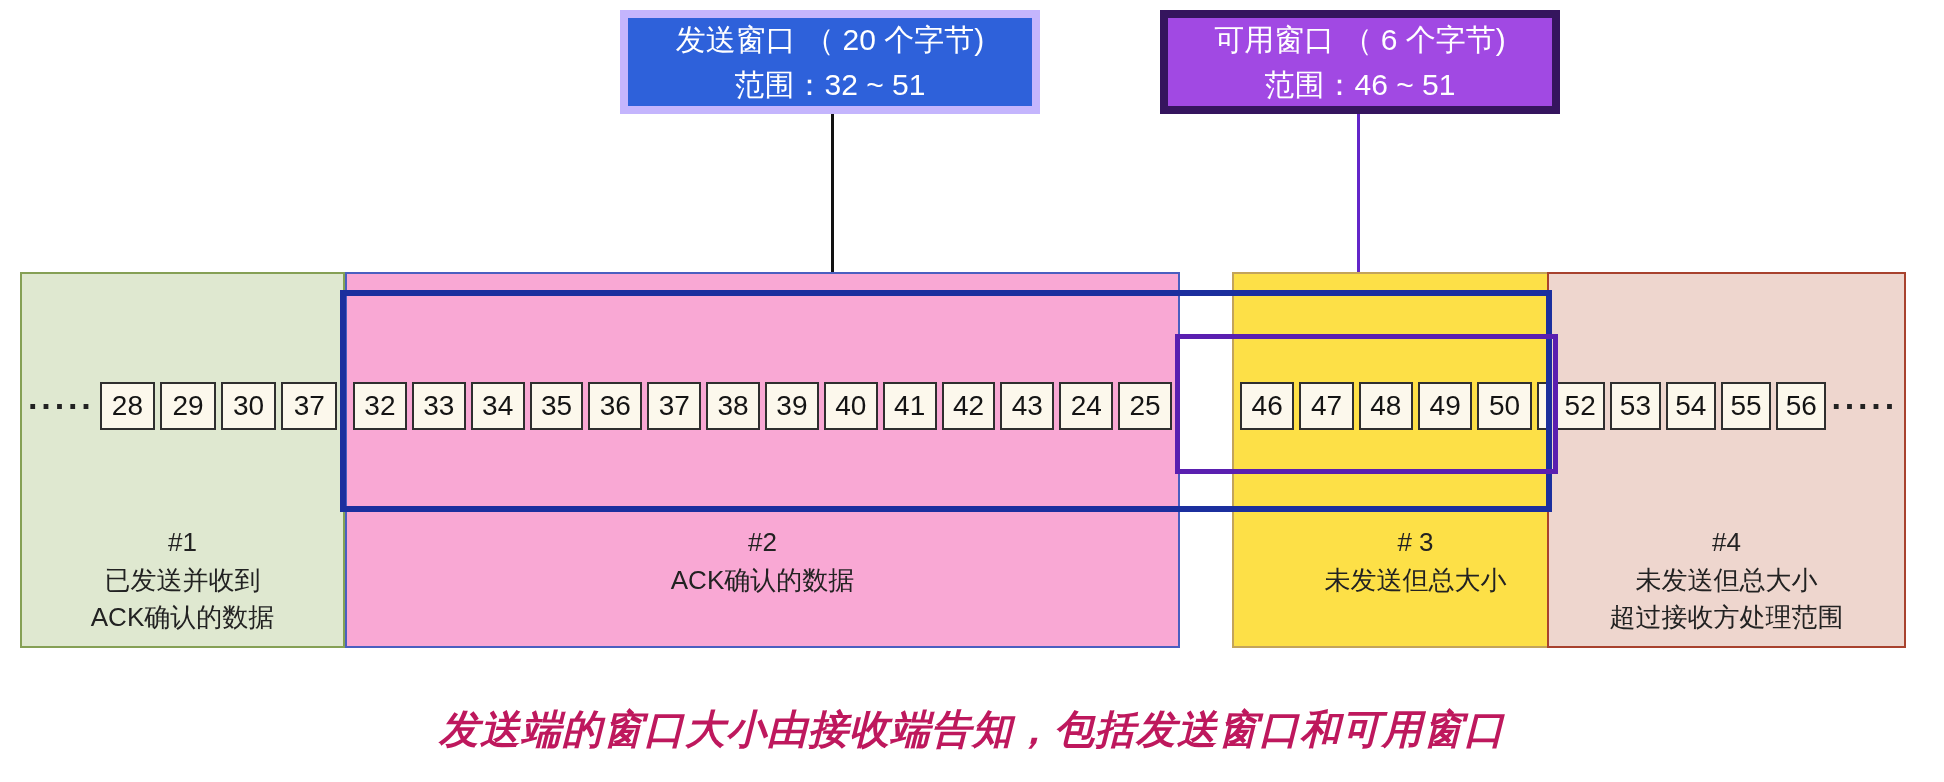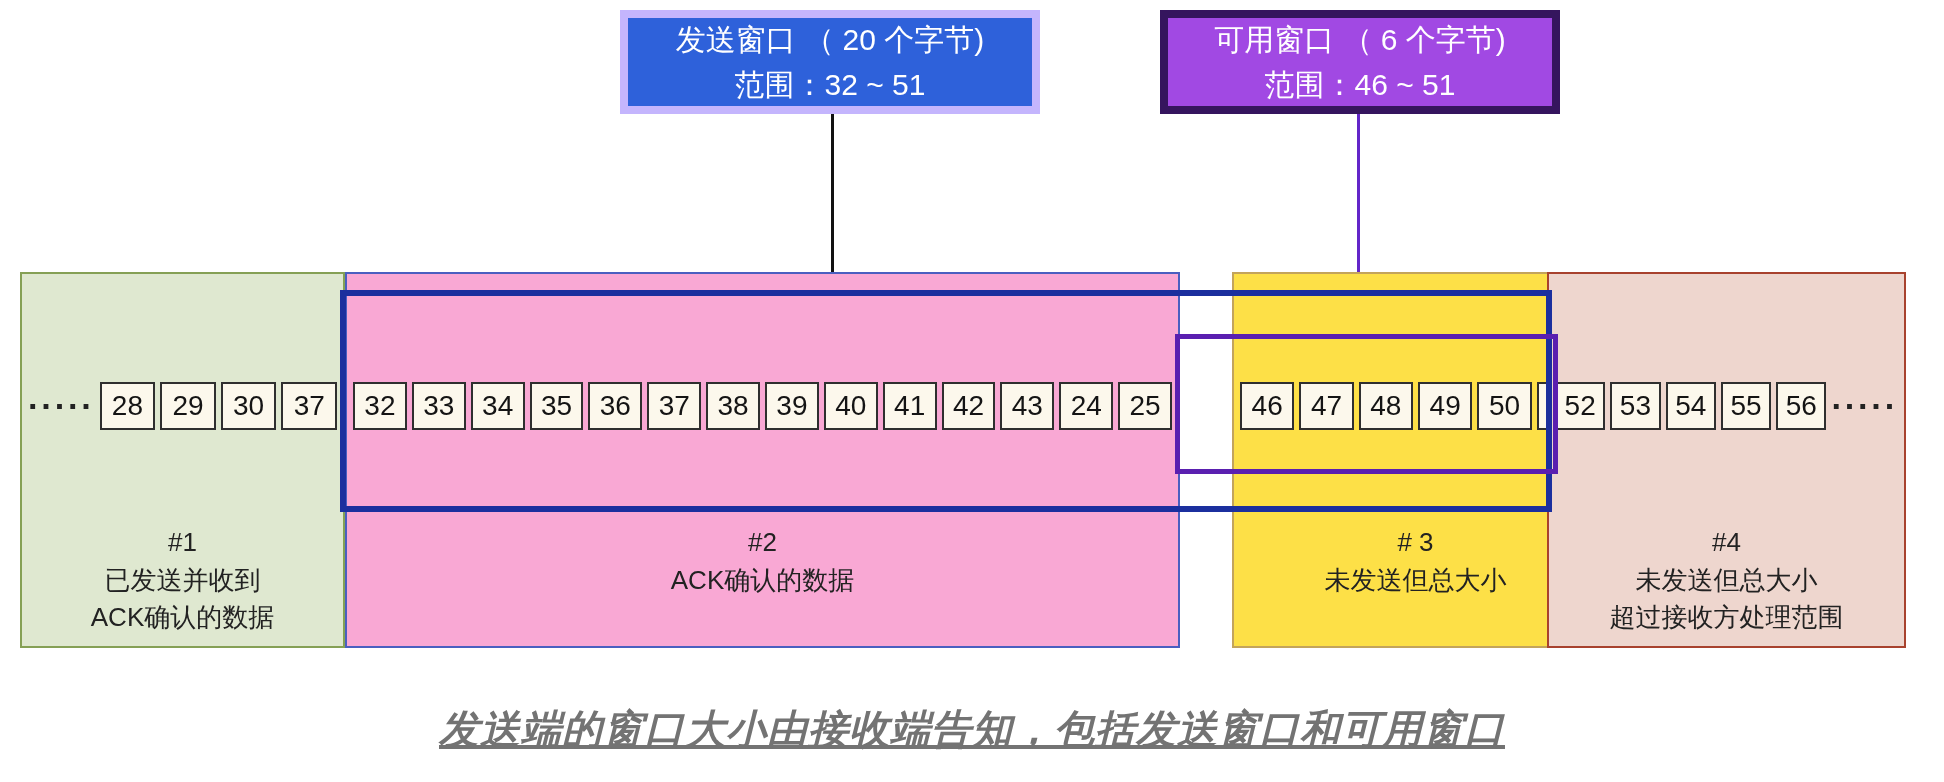--- a/index.html
+++ b/index.html
@@ -62,21 +62,21 @@
 
   
   .win-rect{position:absolute;box-sizing:border-box;pointer-events:none;background:transparent;}
   .win-send{left:320px;top:18px;width:1212px;height:222px;border:6px solid #1b2f9e;}
   .win-avail{left:1155px;top:62px;width:383px;height:140px;border:5px solid #5a1fb0;}
 
   
   .caption{
     position:absolute;left:0;right:0;top:702px;
     text-align:center;font-size:40px;font-weight:bold;font-style:italic;
-    color:#737373;letter-spacing:1px;text-decoration:underline;
+    color:#be185d;letter-spacing:1px;
   }
 </style>
 </head>
 <body>
 
 <div class="canvas">
 
   <div class="callout callout-send">
     <div>发送窗口 （ 20 个字节)</div>
     <div>范围：32 ~ 51</div>

